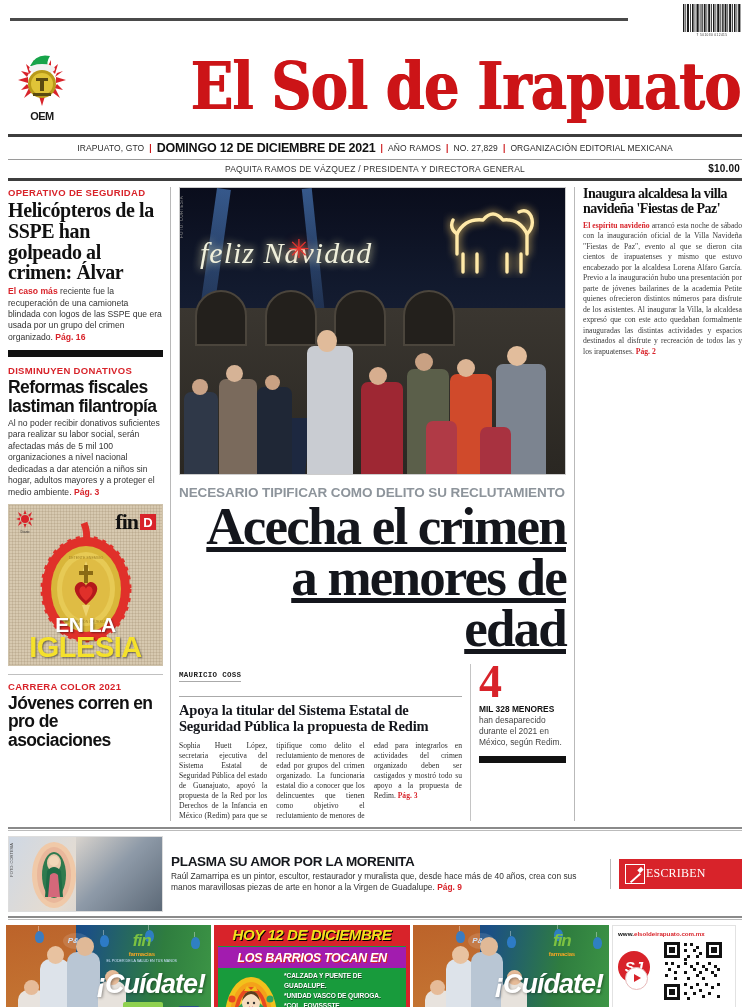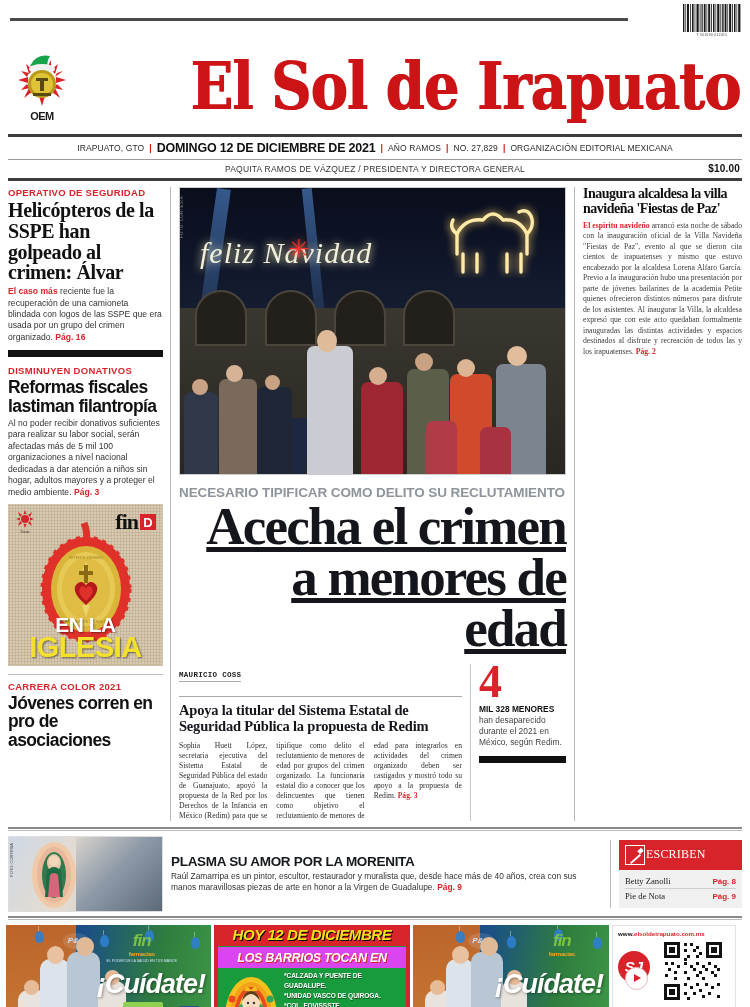--- a/index.html
+++ b/index.html
@@ -325,21 +325,21 @@
     border-left: 4px solid #d8232a; border-right: 4px solid #d8232a;
   }
   .barrios-hoy {
     background: #d8232a; text-align: center; padding: 1px 0 2px;
   }
   .barrios-hoy span {
     color: #f3e01c; font-weight: 700; font-size: 15px; letter-spacing: -0.4px;
     text-shadow: 1px 1px 0 #000; font-style: italic;
   }
   .barrios-tocan {
-    background: #d946ef; text-align: center; padding: 1px 0 2px; margin-top: 1px;
+    background: #a21caf; text-align: center; padding: 1px 0 2px; margin-top: 1px;
   }
   .barrios-tocan span {
     color: #fff; font-weight: 700; font-size: 12.5px; letter-spacing: -0.3px;
     text-shadow: 1px 1px 0 #d8232a; font-style: italic;
   }
   .barrios-main { display: flex; padding: 3px 2px 0; }
   .barrios-virgen { width: 62px; flex: 0 0 62px; position: relative; height: 96px; }
   .barrios-list { flex: 1; padding-left: 2px; }
   .barrios-item {
     color: #fff; font-weight: 700; font-size: 6.6px; letter-spacing: -0.1px;
@@ -655,30 +655,20 @@
       </div>
     </div>
 
     <div class="escriben">
       <div class="escriben-hdr">
         <span class="pen-box">
           <span class="pen-line" style="left:3px;top:12px;width:13px;height:2.2px;transform:rotate(-42deg);"></span>
           <span class="pen-line" style="left:12px;top:3px;width:5px;height:4px;transform:rotate(-42deg);"></span>
         </span>
         <span class="escriben-word">ESCRIBEN</span>
-      </div>
-      <div class="escriben-body">
-        <div class="escriben-row">
-          <span>Betty Zanolli</span>
-          <span class="p">Pág. 8</span>
-        </div>
-        <div class="escriben-row">
-          <span>Pie de Nota</span>
-          <span class="p">Pág. 9</span>
-        </div>
       </div>
     </div>
   </div>
 
   <div class="dbl-rule" style="margin-top:4px">
     <div></div>
       <div></div>
   </div>
 
   <div class="ads">

